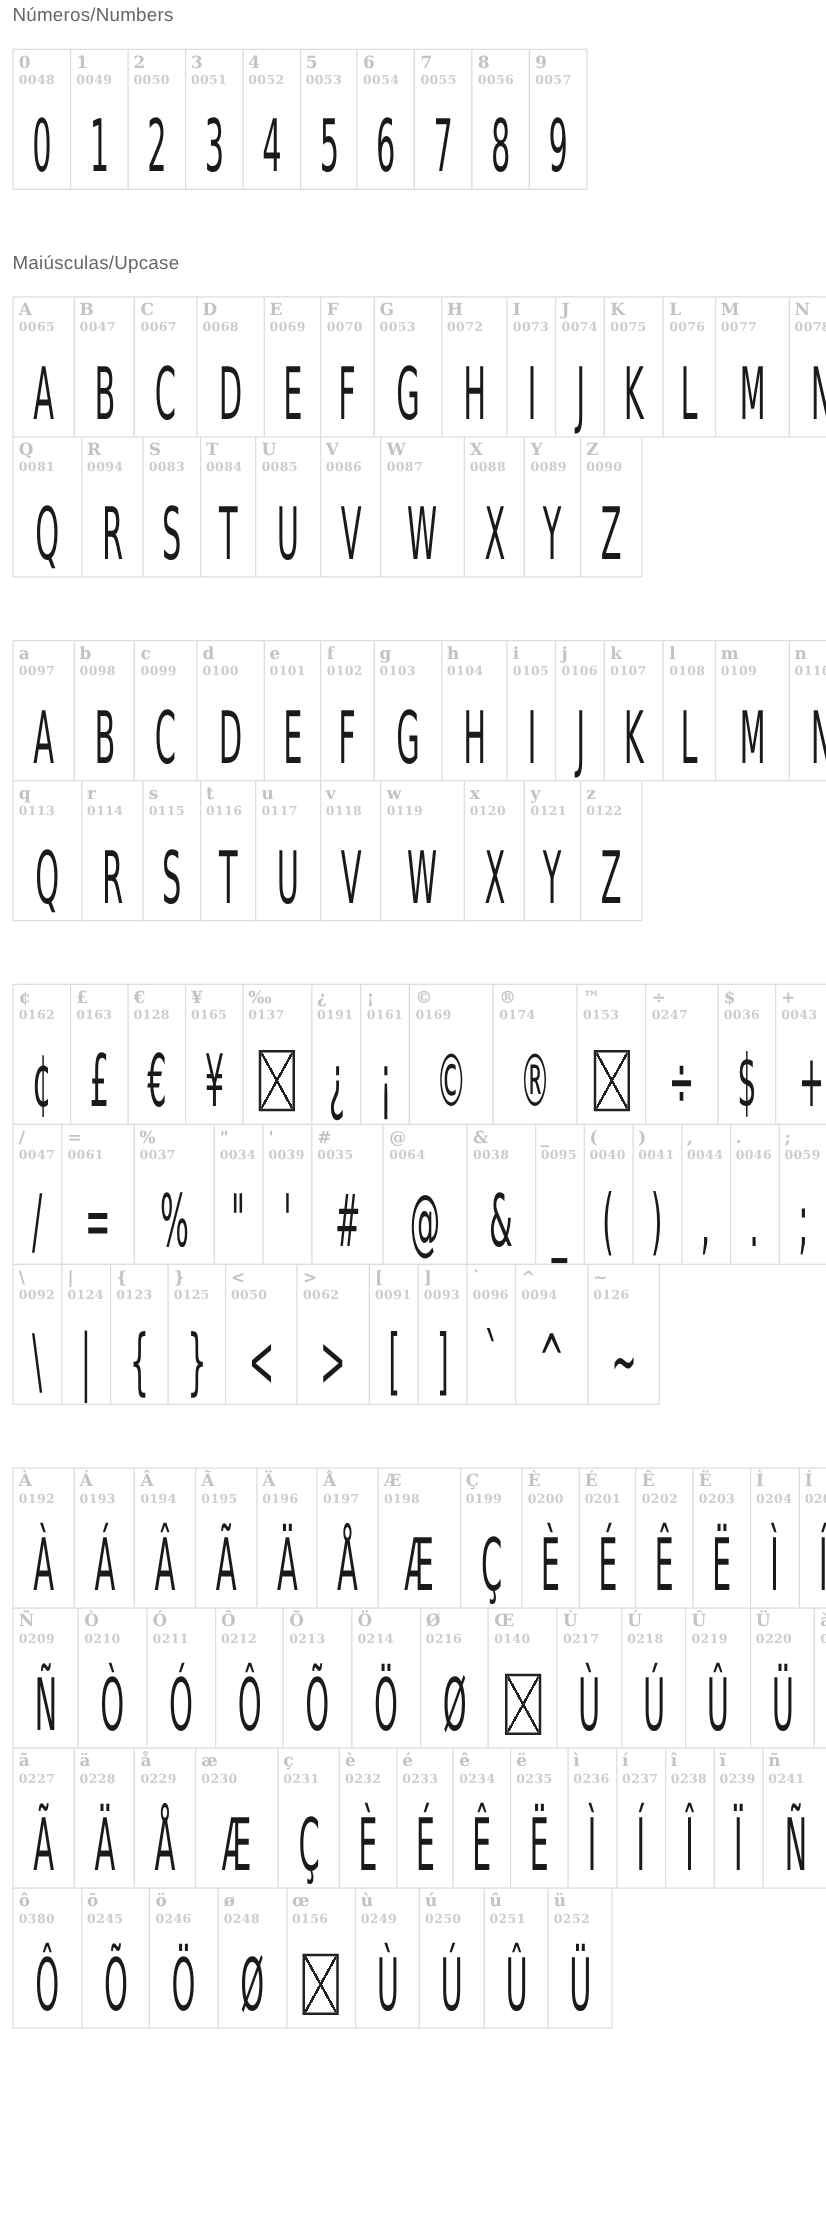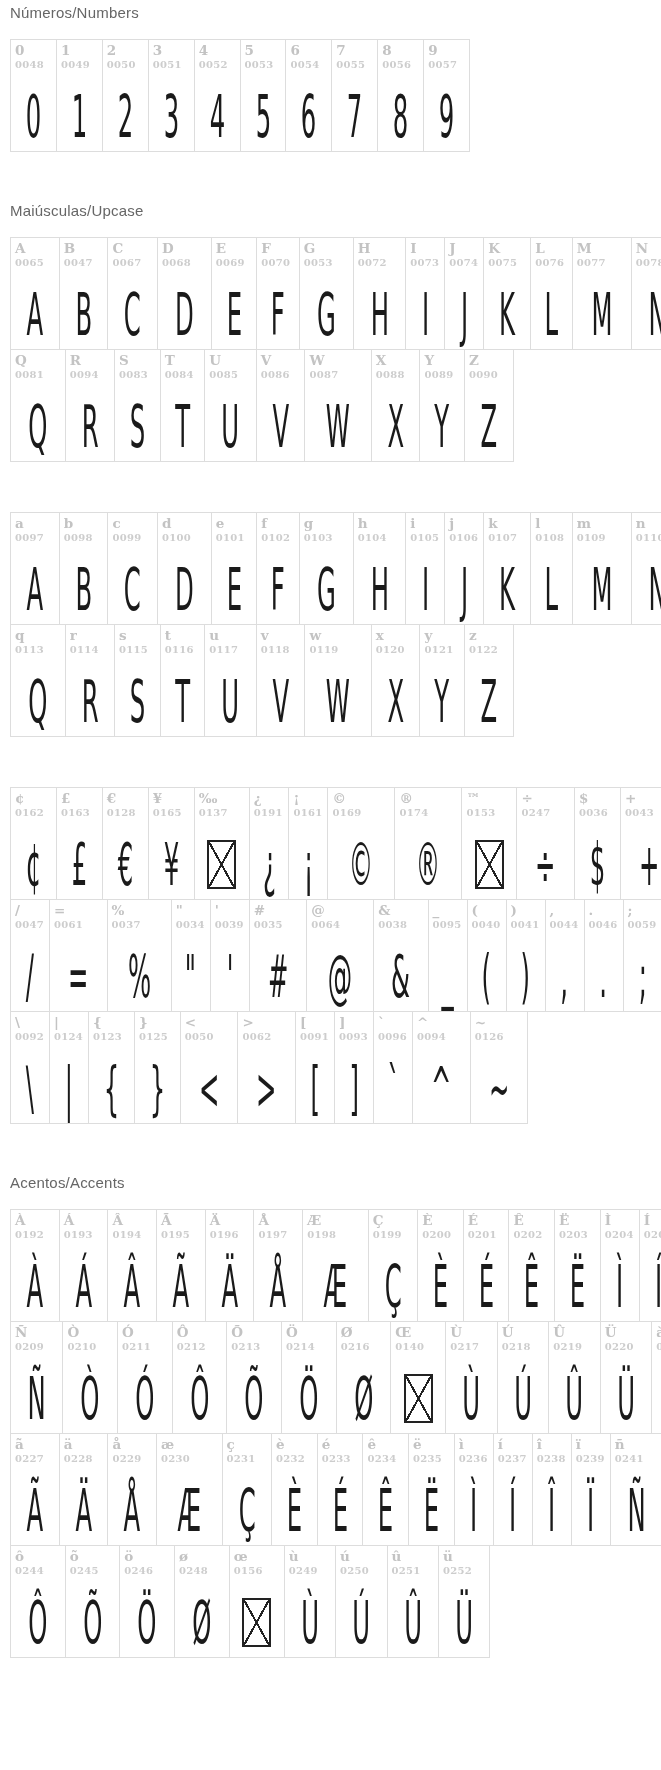--- a/index.html
+++ b/index.html
@@ -912,21 +912,20 @@
             <div class="char-label">~</div>
             <div class="char-code">0126</div>
           </div>
           <div class="glyph-area">
             <div class="glyph">~</div>
           </div>
         </div>
       </div>
     </section>
     <section class="section">
-      <h2 class="section-title">Acentos/Accents</h2>
       <div class="grid-row">
         <div class="cell">
           <div class="cell-head">
             <div class="char-label">À</div>
             <div class="char-code">0192</div>
           </div>
           <div class="glyph-area">
             <div class="glyph">À</div>
           </div>
         </div>
@@ -1290,21 +1289,21 @@
           </div>
           <div class="glyph-area">
             <div class="glyph">Ñ</div>
           </div>
         </div>
       </div>
       <div class="grid-row">
         <div class="cell">
           <div class="cell-head">
             <div class="char-label">ô</div>
-            <div class="char-code">0244</div>
+            <div class="char-code">0380</div>
           </div>
           <div class="glyph-area">
             <div class="glyph">Ô</div>
           </div>
         </div>
         <div class="cell">
           <div class="cell-head">
             <div class="char-label">õ</div>
             <div class="char-code">0245</div>
           </div>

